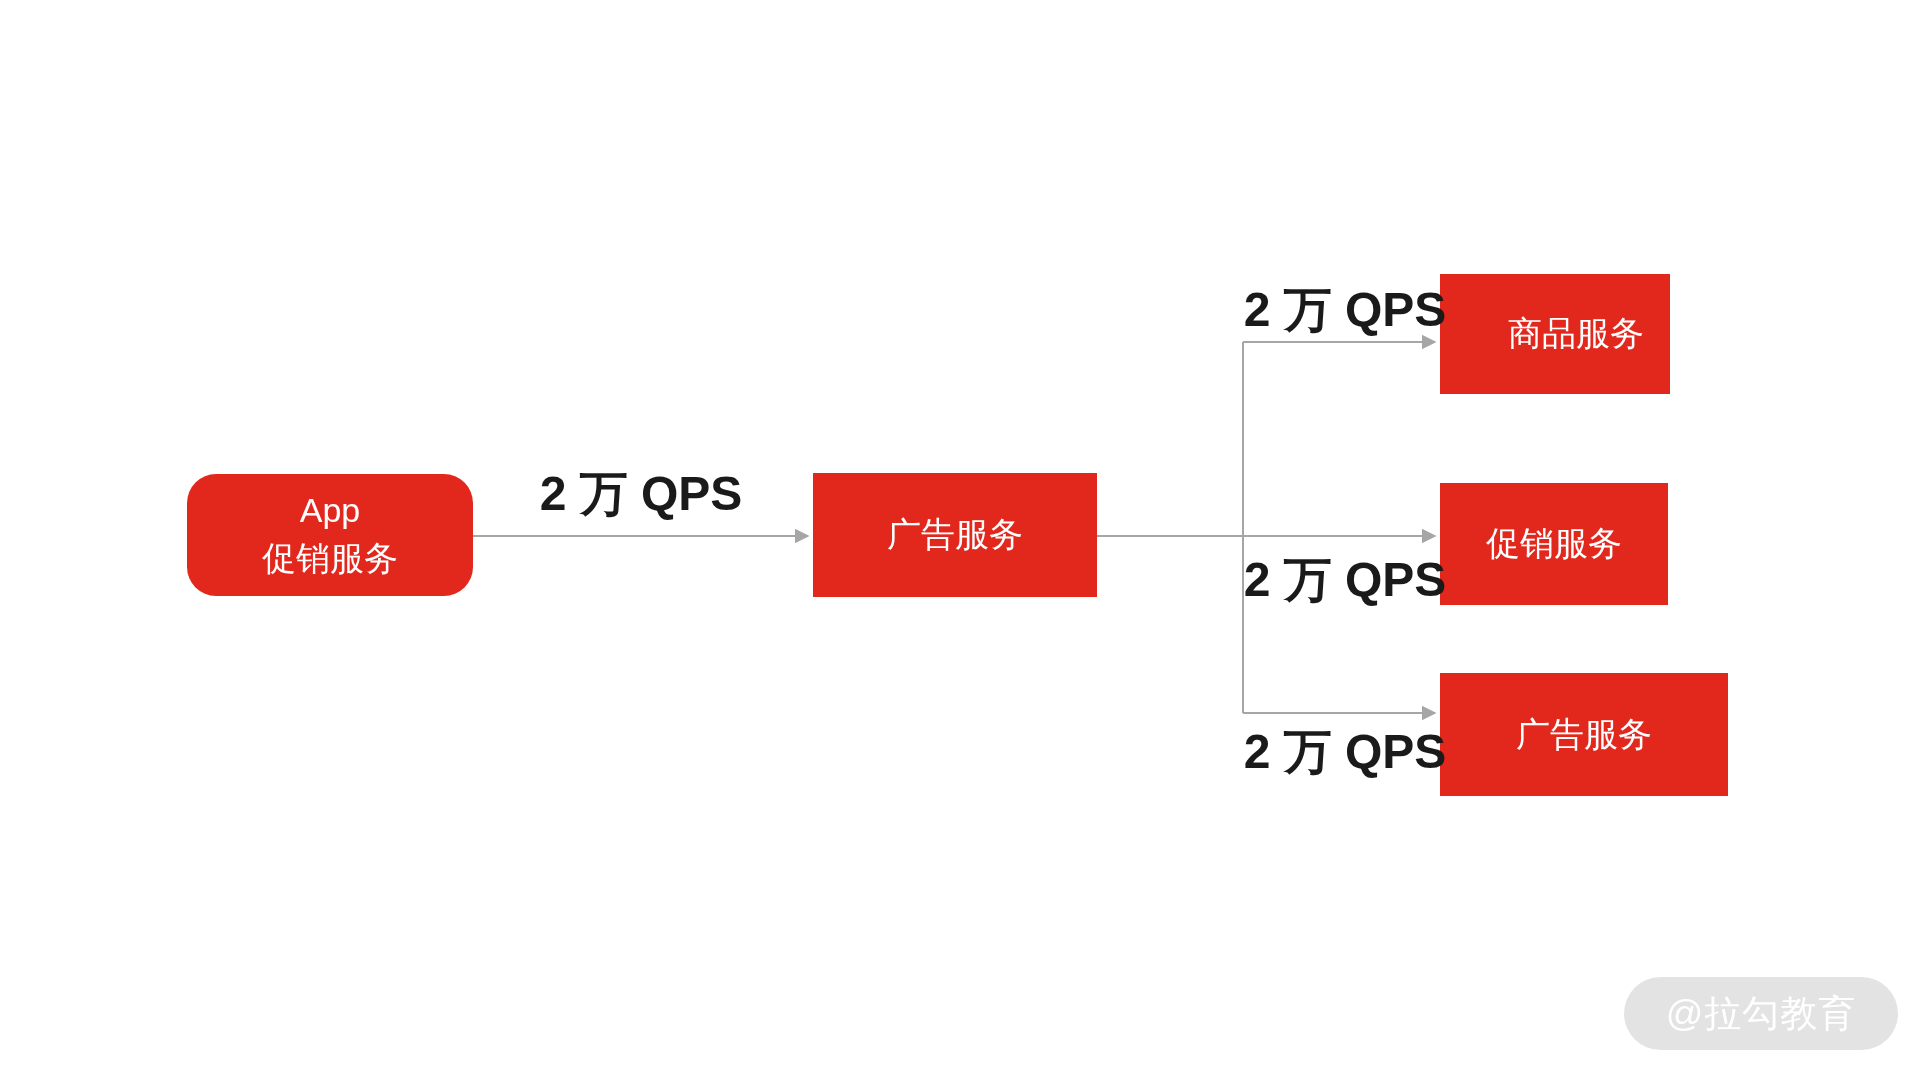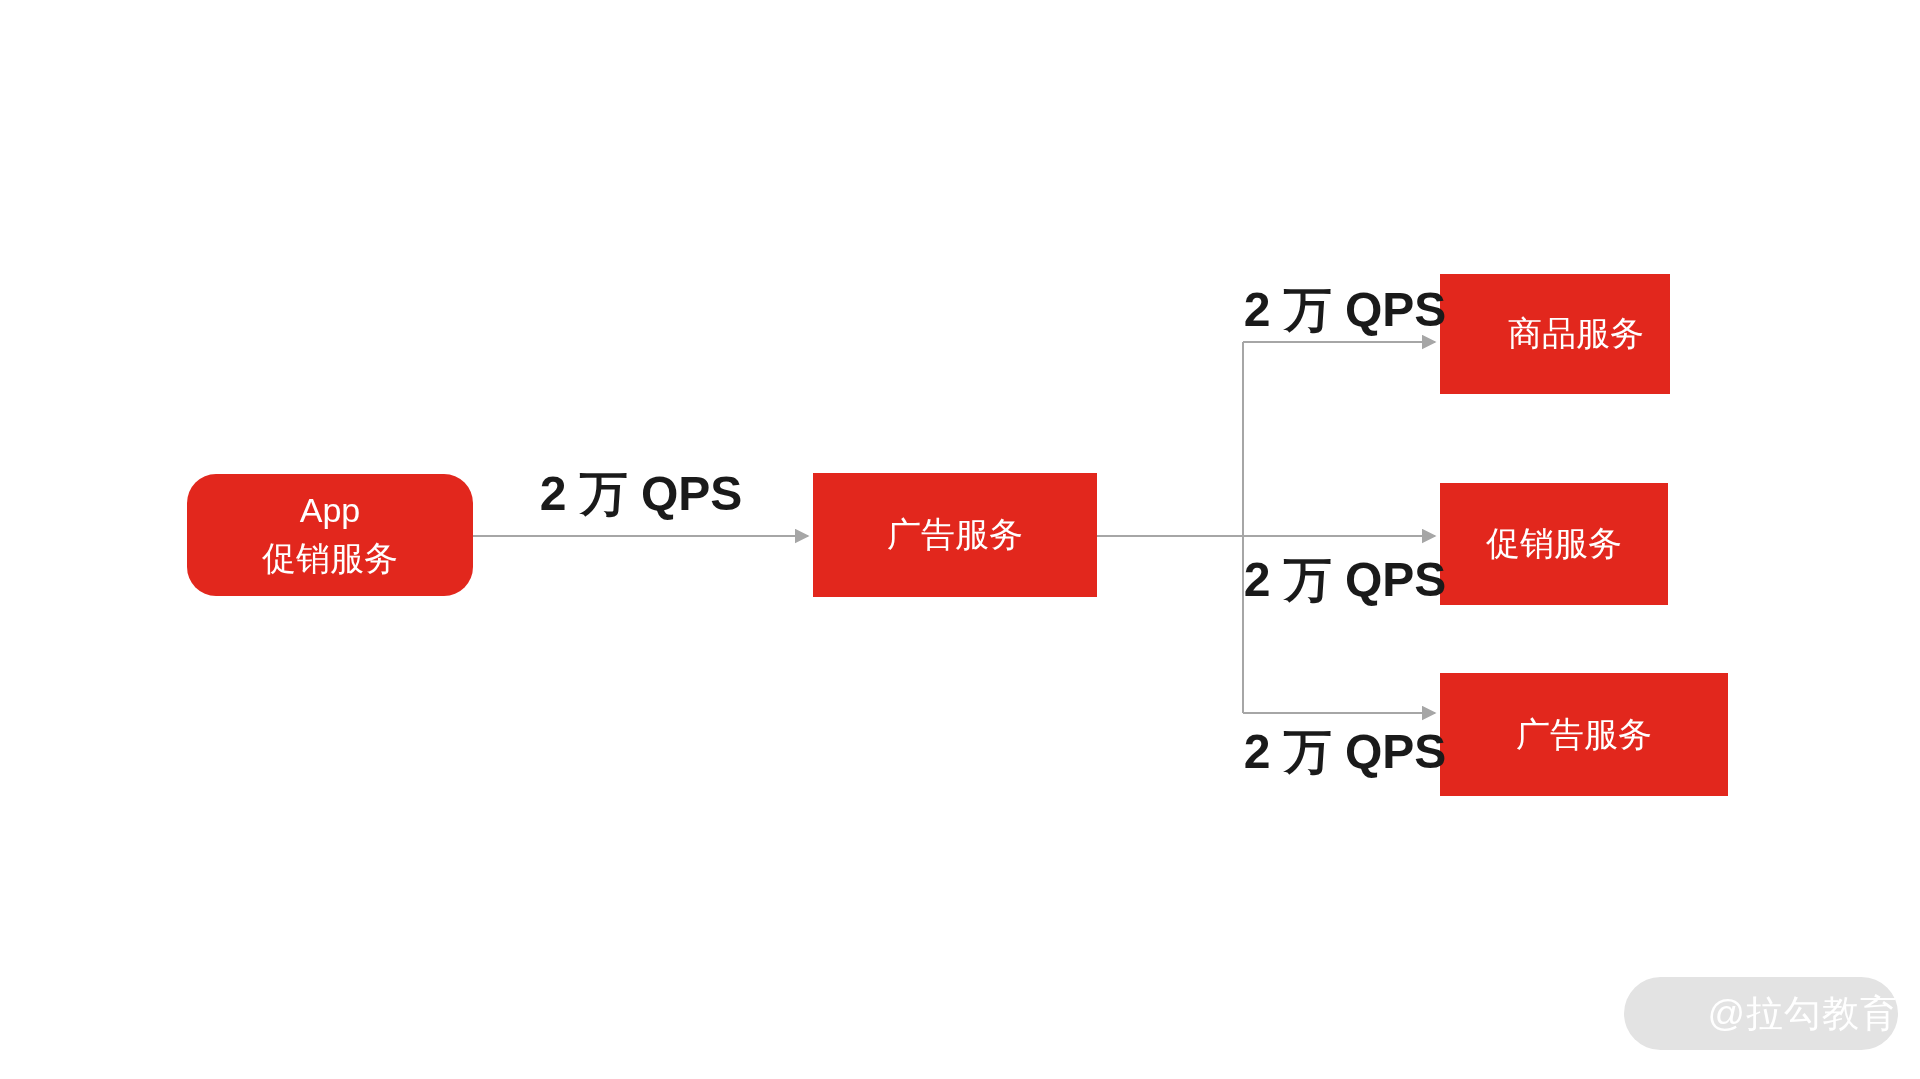--- a/index.html
+++ b/index.html
@@ -38,21 +38,21 @@
     color:var(--label-text);font-size:48px;font-weight:600;
     white-space:nowrap;line-height:1;
   }
   .qps-1{left:641px; top:470px;}
   .qps-2{left:1345px;top:286px;}
   .qps-3{left:1345px;top:556px;}
   .qps-4{left:1345px;top:728px;}
   .watermark{
     position:absolute;left:1624px;top:977px;width:274px;height:73px;
     background:var(--wm-bg);border-radius:37px;
-    display:flex;align-items:center;justify-content:flex-end;
+    display:flex;align-items:center;justify-content:center;
     color:var(--wm-text);font-size:37px;font-weight:500;letter-spacing:1px;
   }
 </style>
 </head>
 <body>
 
 <div class="canvas">
 
   <svg class="connectors" viewBox="0 0 1920 1079" xmlns="http://www.w3.org/2000/svg">
     <defs>

